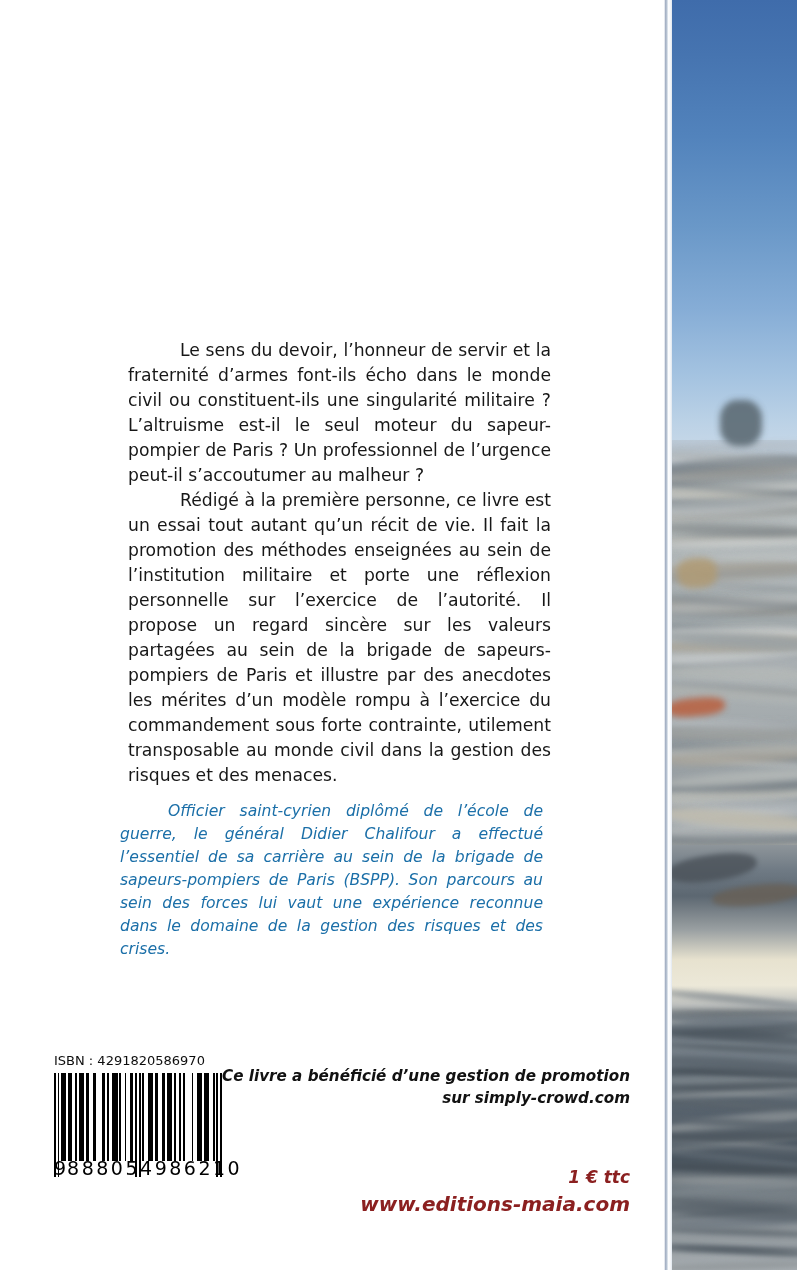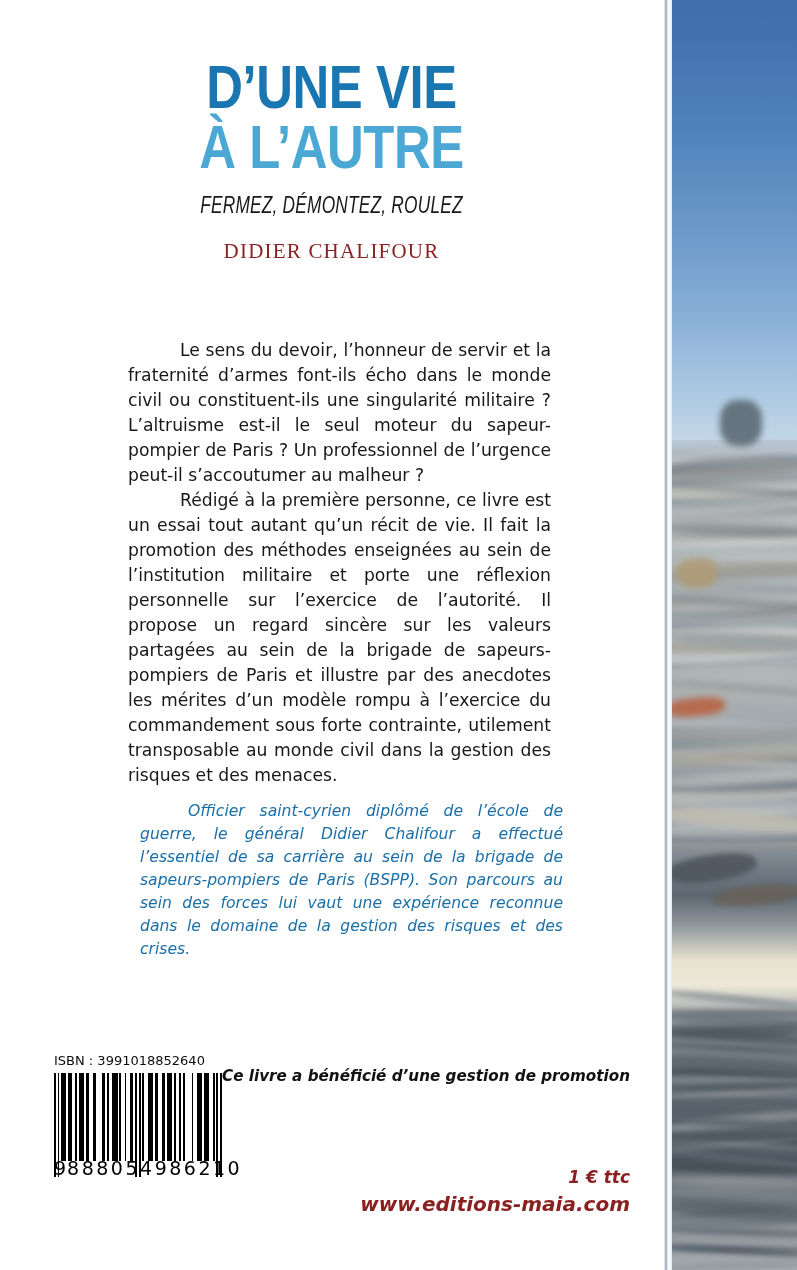--- a/index.html
+++ b/index.html
@@ -82,21 +82,21 @@
     color: #171717;
     text-align: justify;
     text-indent: 52px;
     text-justify: inter-word;
     hyphens: none;
   }
   .body-text p + p { margin-top: 0; }
 
   .bio-text {
     position: absolute;
-    left: 140px;
+    left: 120px;
     top: 800px;
     width: 423px;
   }
   .bio-text p {
     margin: 0;
     font-family: "DejaVu Sans", "Liberation Sans", sans-serif;
     font-style: italic;
     font-size: 15.6px;
     line-height: 1.48;
     color: #1b6fa8;
@@ -257,38 +257,32 @@
     border-radius: 45%;
   }
 </style>
 </head>
 <body>
 
 <div class="page">
 
   <div class="back-cover">
 
-    <div class="title-block">
-      <div class="title-line1">D’UNE VIE</div>
-      <div class="title-line2">À L’AUTRE</div>
-      <div class="subtitle">FERMEZ, DÉMONTEZ, ROULEZ</div>
-      <div class="author">DIDIER CHALIFOUR</div>
-    </div>
 
     <div class="body-text">
       <p>Le sens du devoir, l’honneur de servir et la fraternité d’armes font-ils écho dans le monde civil ou constituent-ils une singularité militaire ? L’altruisme est-il le seul moteur du sapeur-pompier de Paris ? Un professionnel de l’urgence peut-il s’accoutumer au malheur ?</p>
       <p>Rédigé à la première personne, ce livre est un essai tout autant qu’un récit de vie. Il fait la promotion des méthodes enseignées au sein de l’institution militaire et porte une réflexion personnelle sur l’exercice de l’autorité. Il propose un regard sincère sur les valeurs partagées au sein de la brigade de sapeurs-pompiers de Paris et illustre par des anecdotes les mérites d’un modèle rompu à l’exercice du commandement sous forte contrainte, utilement transposable au monde civil dans la gestion des risques et des menaces.</p>
     </div>
 
     <div class="bio-text">
       <p>Officier saint-cyrien diplômé de l’école de guerre, le général Didier Chalifour a effectué l’essentiel de sa carrière au sein de la brigade de sapeurs-pompiers de Paris (BSPP). Son parcours au sein des forces lui vaut une expérience reconnue dans le domaine de la gestion des risques et des crises.</p>
     </div>
 
     <div class="isbn-area">
-      <div class="isbn-label">ISBN : 3991018852640</div>
+      <div class="isbn-label">ISBN : 4291820586970</div>
       <div class="barcode-wrap">
         <div class="barcode-bars" id="barcode-bars">
             <div class="bar" style="width:1.768421052631579px;height:104px;"></div>
             <div class="bar w" style="width:1.768421052631579px;height:104px;"></div>
             <div class="bar" style="width:1.768421052631579px;height:104px;"></div>
             <div class="bar w" style="width:1.768421052631579px;height:88px;"></div>
             <div class="bar" style="width:1.768421052631579px;height:88px;"></div>
             <div class="bar" style="width:1.768421052631579px;height:88px;"></div>
             <div class="bar" style="width:1.768421052631579px;height:88px;"></div>
             <div class="bar w" style="width:1.768421052631579px;height:88px;"></div>
@@ -383,20 +377,21 @@
         <div class="barcode-digits">
           <span class="bd-lead">9</span>
           <span class="bd-left">888054</span>
           <span class="bd-right">986210</span>
         </div>
       </div>
     </div>
 
     <div class="promo">
       <div>Ce livre a bénéficié d’une gestion de promotion</div>
+      <div>sur simply-crowd.com</div>
     </div>
 
     <div class="price">
       <div class="price-amount">1 € ttc</div>
       <div class="price-site">www.editions-maia.com</div>
     </div>
 
   </div>
 
   <div class="spine-edge"></div>

